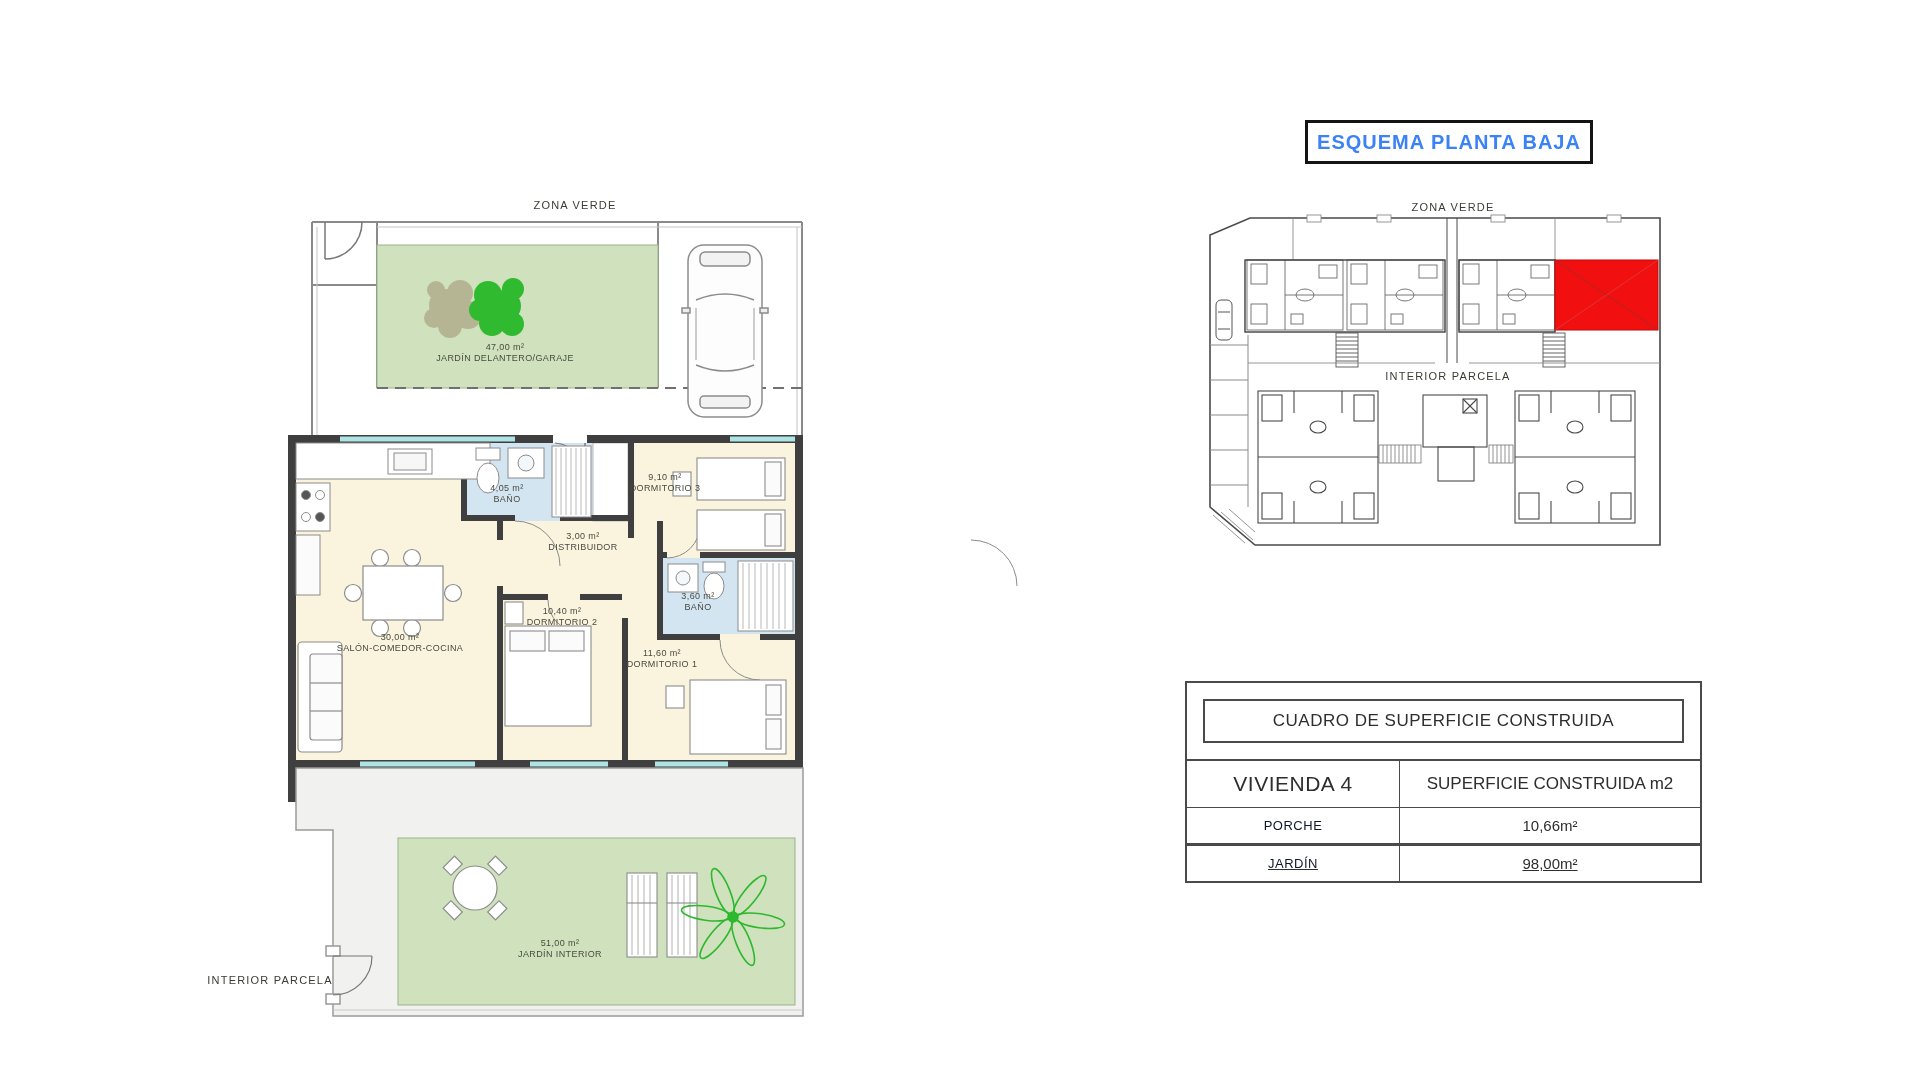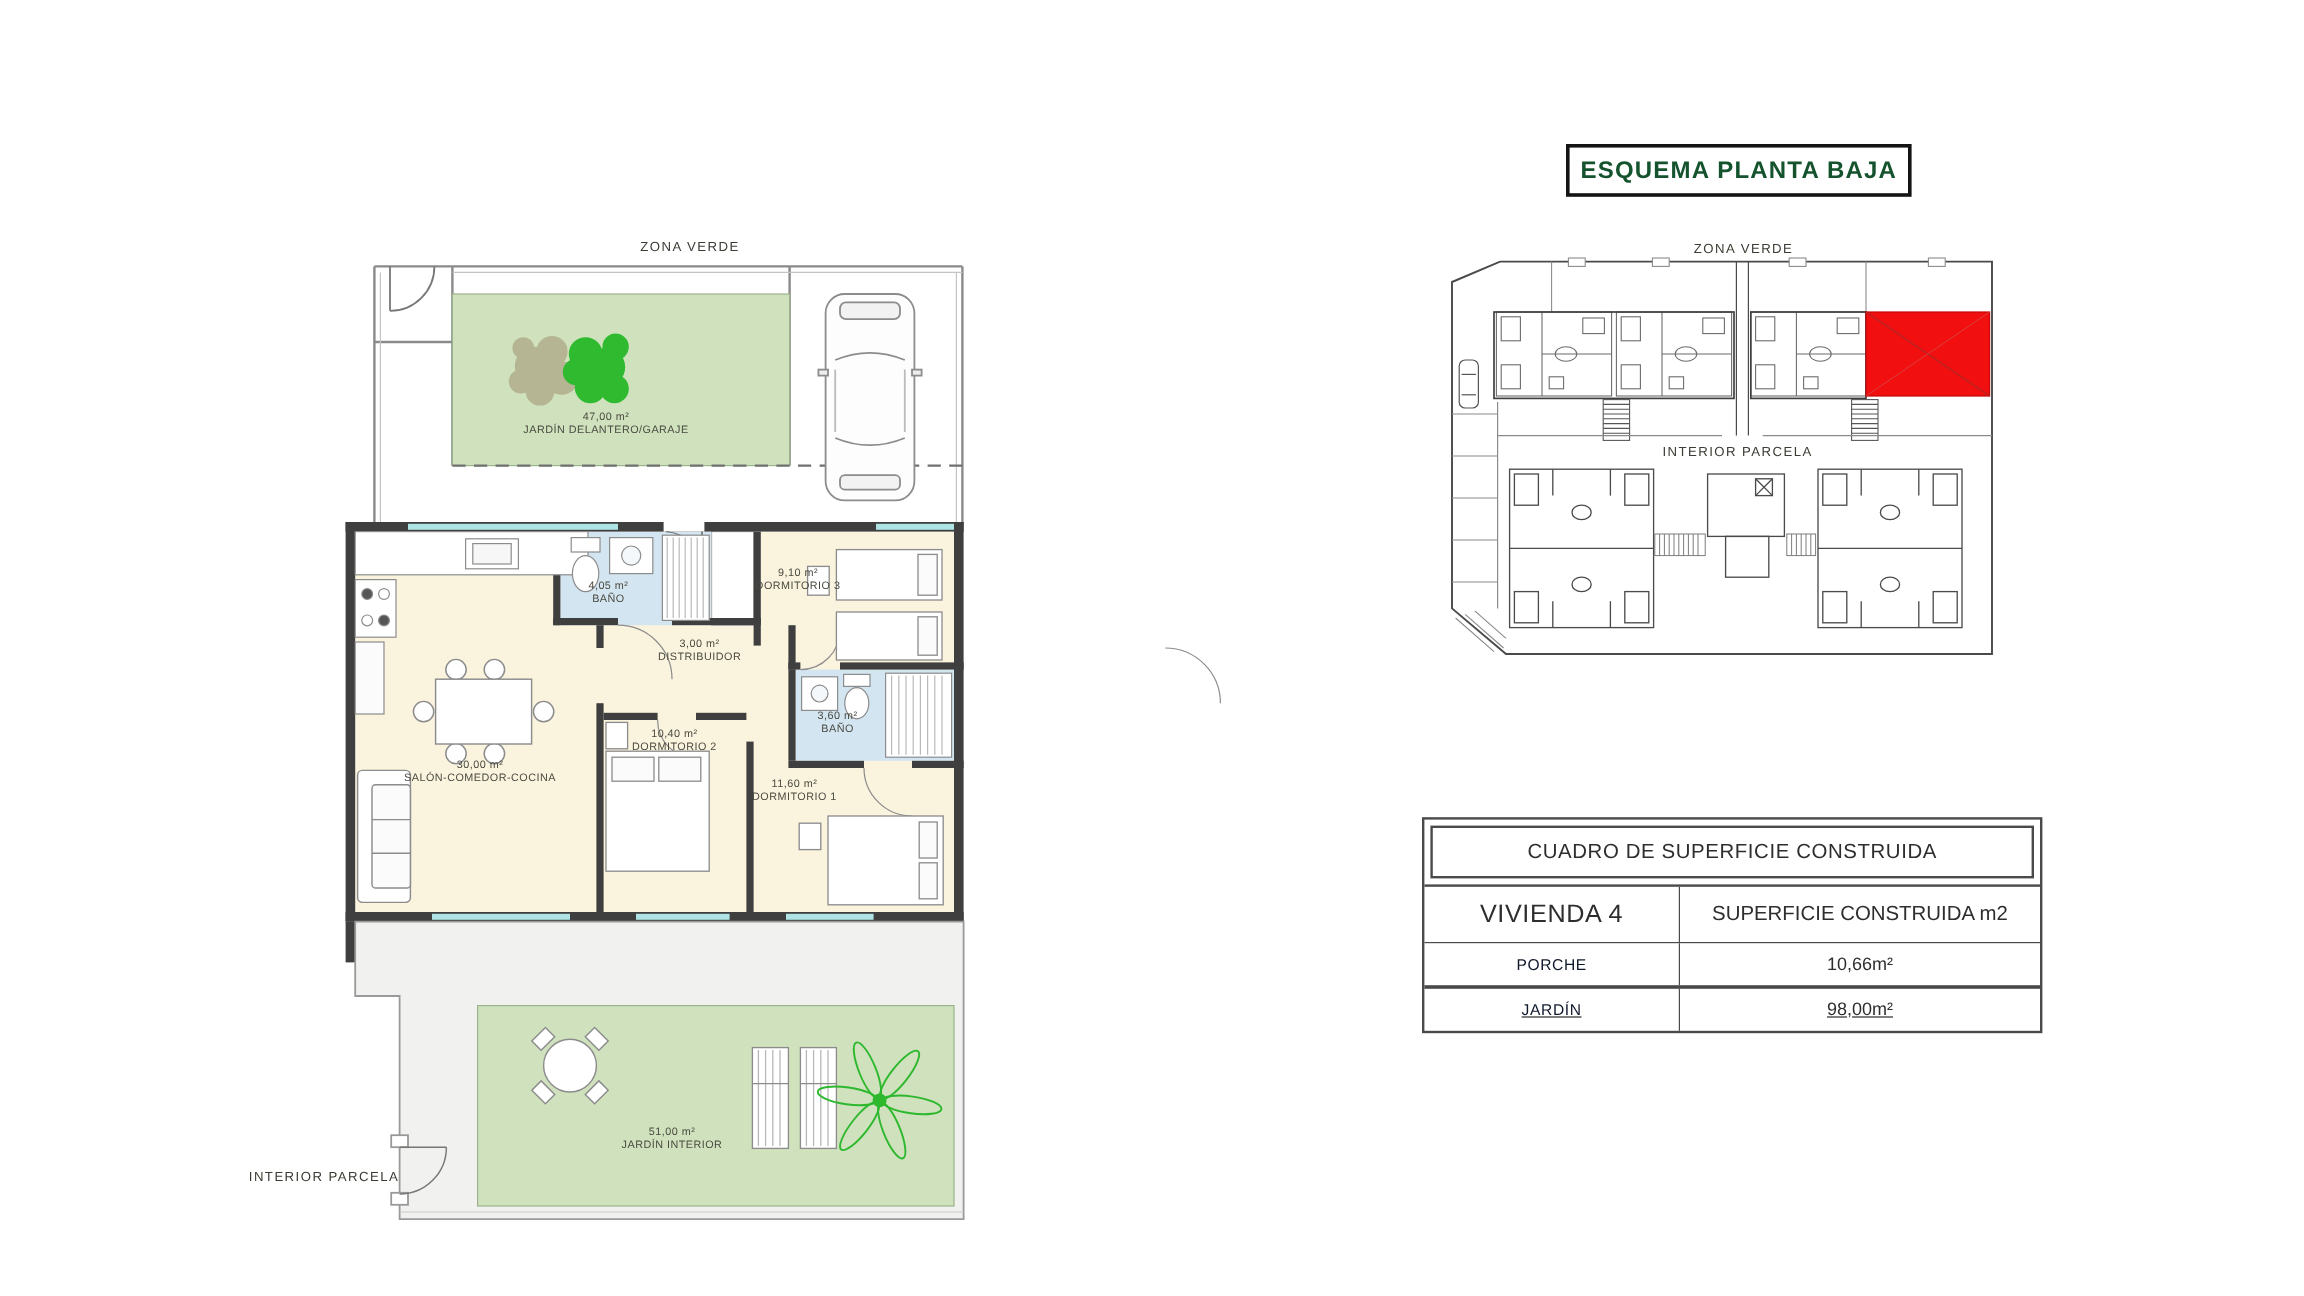--- a/index.html
+++ b/index.html
@@ -6,26 +6,26 @@
   html,body { width:1920px; height:1080px; background:#ffffff; font-family:"Liberation Sans", sans-serif; }
   .canvas { position:relative; width:1920px; height:1080px; background:#ffffff; overflow:hidden; }
   svg { overflow:visible; position:absolute; }
   svg text { font-family:"Liberation Sans", sans-serif; fill:#4a4a40; }
   .plan-label { font-size:9px; letter-spacing:.4px; }
   .zone-label { font-size:11px; letter-spacing:1.2px; fill:#3c3c34; }
 
   .title-box {
     position:absolute; left:1305px; top:120px; width:288px; height:44px;
     border:3px solid #141414; display:flex; align-items:center; justify-content:center;
-    font-size:20px; font-weight:bold; letter-spacing:1px; color:#14532d; background:#fff;
+    font-size:20px; font-weight:bold; letter-spacing:1px; color:#3b82f6; background:#fff;
   }
 
   .surface-table { position:absolute; left:1185px; top:681px; width:517px; background:#fff;
     border:2px solid #4a4a4a; color:#2e2e2e; }
-  .st-header { margin:5px; border:2px solid #4a4a4a; height:44px;
+  .st-header { margin:16px; border:2px solid #4a4a4a; height:44px;
     display:flex; align-items:center; justify-content:center;
     font-size:17px; letter-spacing:.5px; }
   .st-grid { border-top:2px solid #4a4a4a; }
   .st-row { display:grid; grid-template-columns:212px 1fr; border-bottom:1.5px solid #4a4a4a; }
   .st-row:last-child { border-bottom:none;text-decoration:underline; }
   .st-row.thick { border-bottom:3px solid #4a4a4a; }
   .st-cell { display:flex; align-items:center; justify-content:center; height:35px; }
   .st-cell + .st-cell { border-left:1.5px solid #4a4a4a; }
   .st-row.head .st-cell { height:46px; }
   .st-unit { font-size:21px; letter-spacing:.5px; }

